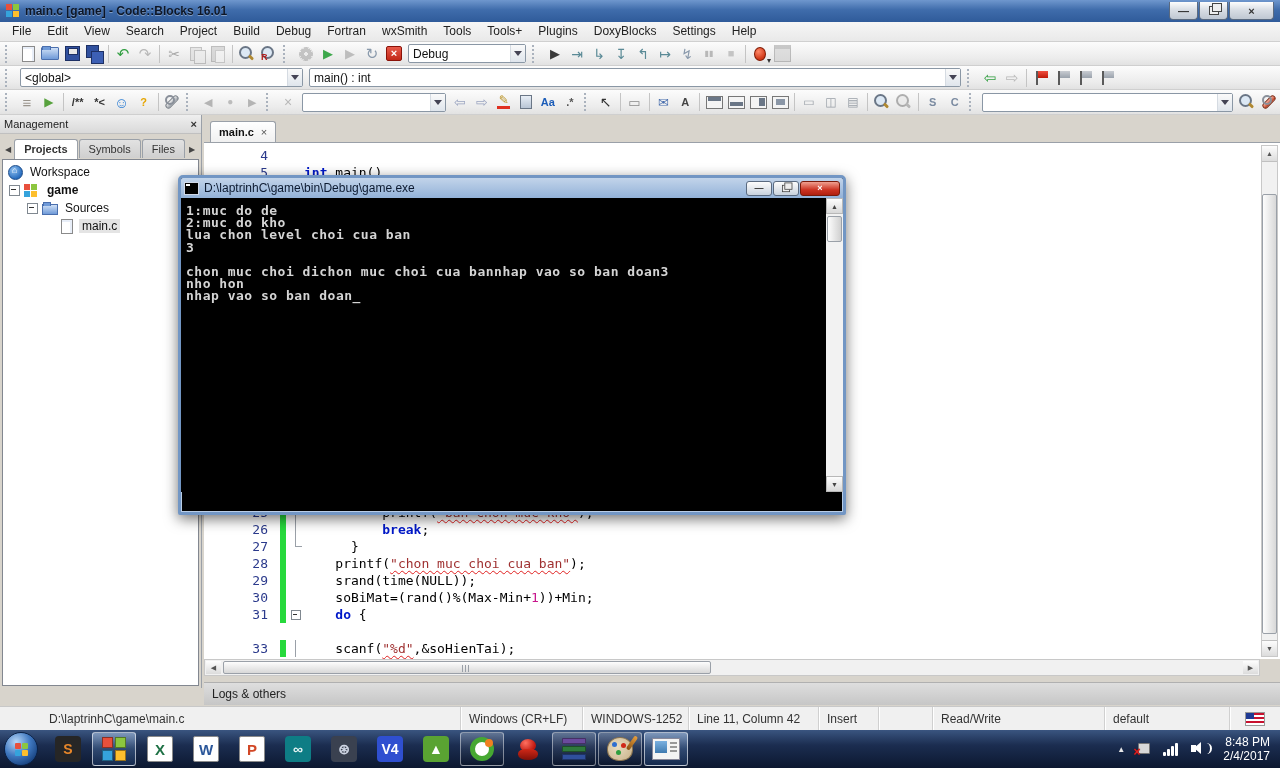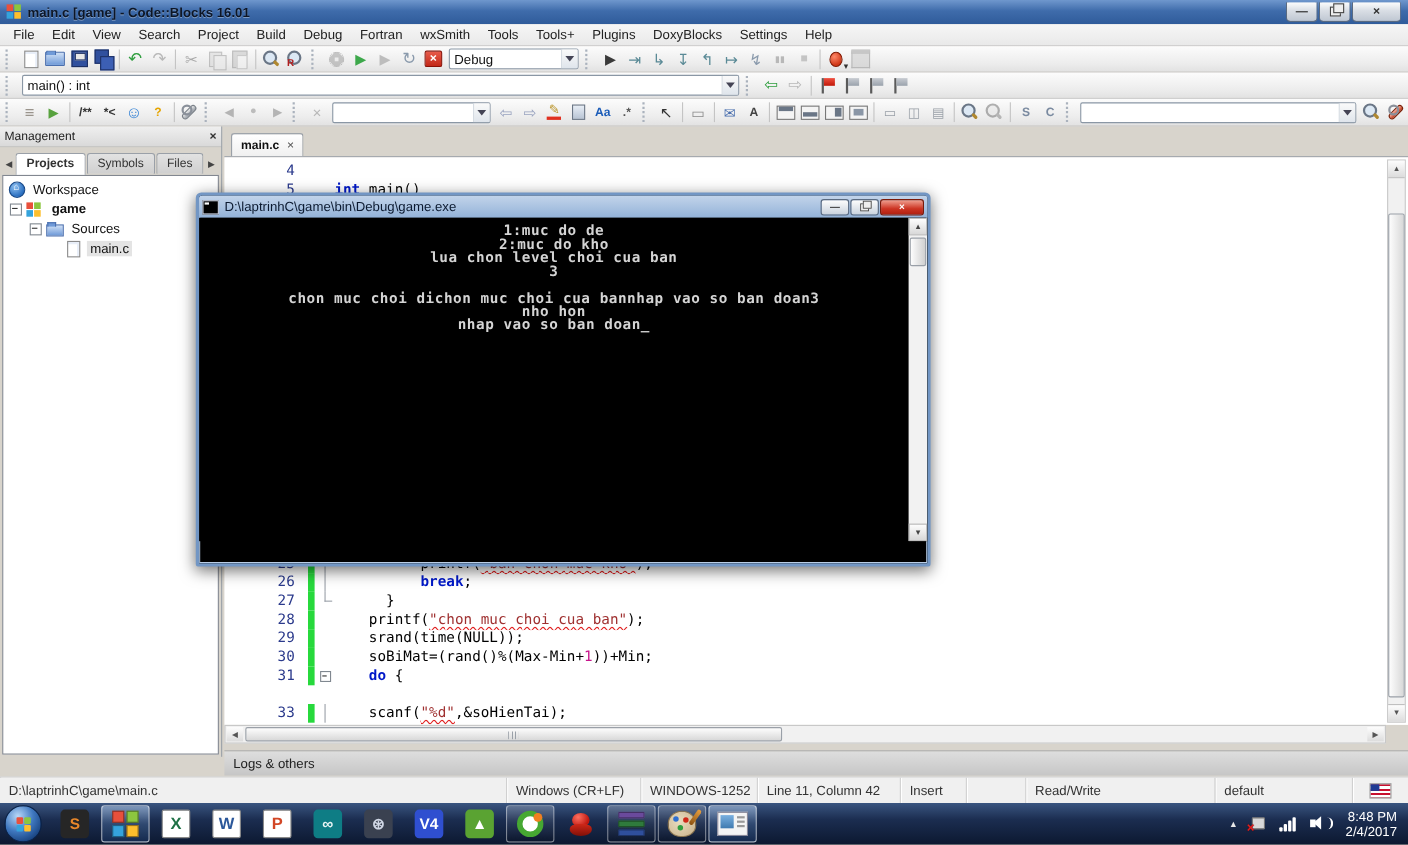--- a/index.html
+++ b/index.html
@@ -139,35 +139,35 @@
   #hthumb{position:absolute;left:18px;top:1px;width:488px;height:13px;background:linear-gradient(#fdfdfd,#d8d8d8);border:1px solid #9aa0a8;border-radius:2px;box-sizing:border-box;}
   #hthumb::before{content:"";position:absolute;left:50%;top:3px;width:9px;height:7px;margin-left:-5px;
     background:repeating-linear-gradient(90deg,#9aa0a8 0 1px,transparent 1px 3px);}
   
   #logsbar{left:204px;top:682px;width:1076px;height:23px;background:linear-gradient(#dedede,#c6c6c6);
     border-top:1px solid #b0b0b0;display:flex;align-items:center;padding-left:8px;box-sizing:border-box;font-size:12px;color:#222;}
   #statusbar{left:0;top:706px;width:1280px;height:24px;background:#f0f0f0;border-top:1px solid #c8c8c8;
     display:flex;align-items:center;box-sizing:border-box;font-size:12px;color:#333;}
   .sfield{height:100%;display:flex;align-items:center;padding:0 8px;border-right:1px solid #d0d0d0;box-shadow:1px 0 0 #fff;
     box-sizing:border-box;white-space:nowrap;overflow:hidden;flex:none;}
-  .sfield.grow{flex:1;}
+  .sfield.grow{flex:1;margin-left:41px;}
   #flag{width:18px;height:12px;position:relative;background:repeating-linear-gradient(#c8102e 0 2px,#fff 2px 4px);border:1px solid #999;}
   #flag::before{content:"";position:absolute;left:0;top:0;width:8px;height:6px;background:#1f3a93;}
   
   #console{left:178px;top:175px;width:668px;height:340px;border:3px solid #7296c4;border-radius:5px 5px 2px 2px;
     box-shadow:0 4px 14px rgba(0,0,0,.55), inset 0 0 0 1px #b9cde6;background:#000;box-sizing:border-box;z-index:40;}
   #ctitle{height:20px;background:linear-gradient(#c2d4ea,#93b2d8);display:flex;align-items:center;padding:0 3px;border-radius:3px 3px 0 0;}
   #cicon{width:13px;height:11px;background:#000;border:1px solid #cfd8e8;margin-right:5px;position:relative;flex:none;}
   #cicon::before{content:"";position:absolute;left:1px;top:1px;width:4px;height:2px;background:#fff;}
   #ctitle-text{font-size:12px;color:#0c1a30;white-space:nowrap;overflow:hidden;flex:1;}
   .cwb{width:26px;height:15px;border:1px solid #5a6a80;border-radius:3px;background:linear-gradient(#fdfdfd,#c9d2dd);
     display:flex;align-items:center;justify-content:center;font-size:9px;color:#333;font-weight:bold;margin-left:1px;box-sizing:border-box;flex:none;}
   .cwb.close{width:40px;background:linear-gradient(#f0a090,#cc3322 60%,#b02010);color:#fff;border-color:#7a1a0a;}
   .cwb .restore-glyph{transform:scale(.8);}
-  #cbody{position:relative;height:294px;background:#000;overflow:hidden;text-align:center;}
+  #cbody{position:relative;height:294px;background:#000;overflow:hidden;}
   #ctext{position:absolute;left:5px;top:7px;right:22px;bottom:0;color:#d4d4d4;
     font-family:"DejaVu Sans Mono",monospace;font-size:13px;font-weight:bold;line-height:12.2px;letter-spacing:.5px;white-space:pre;}
   #ccursor{display:inline-block;}
   #cscroll{position:absolute;right:0;top:0;width:17px;height:100%;background:#f2f2f2;}
   .csarr{position:absolute;left:0;width:17px;height:16px;background:linear-gradient(#fdfdfd,#d8d8d8);border:1px solid #b8b8b8;
     display:flex;align-items:center;justify-content:center;font-size:7px;color:#444;box-sizing:border-box;}
   .csarr.down{bottom:0;}
   #csthumb{position:absolute;left:1px;top:18px;width:15px;height:26px;background:linear-gradient(90deg,#fdfdfd,#d0d0d0);border:1px solid #9aa0a8;border-radius:2px;box-sizing:border-box;}
   
   #taskbar{left:0;top:730px;width:1280px;height:38px;background:linear-gradient(#3a5580,#1b2d50 40%,#0c1830);display:flex;align-items:center;z-index:60;}
@@ -316,20 +316,24 @@
       </span>
       <span class="tbi">
         <span class="g" style="color: rgb(196, 196, 196); font-size: 11px;">■</span>
       </span>
       <span class="tsep"></span>
       <span class="tbi sh sh-bug"></span>
       <span class="tbi sh sh-winbox gray"></span>
     </div>
   <div class="abs tbrow" id="tbrow2">
       <span class="grip"></span>
+      <span class="combo" style="width: 283px;">
+        <span class="combo-t">&lt;global&gt;</span>
+        <span class="combo-a"></span>
+      </span>
       <span class="combo" style="width: 652px;">
         <span class="combo-t">main() : int</span>
         <span class="combo-a"></span>
       </span>
       <span class="grip"></span>
       <span class="tbi">
         <span class="g" style="color: rgb(47, 158, 63); font-size: 15px;">⇦</span>
       </span>
       <span class="tbi">
         <span class="g" style="color: rgb(184, 184, 184); font-size: 15px;">⇨</span>

